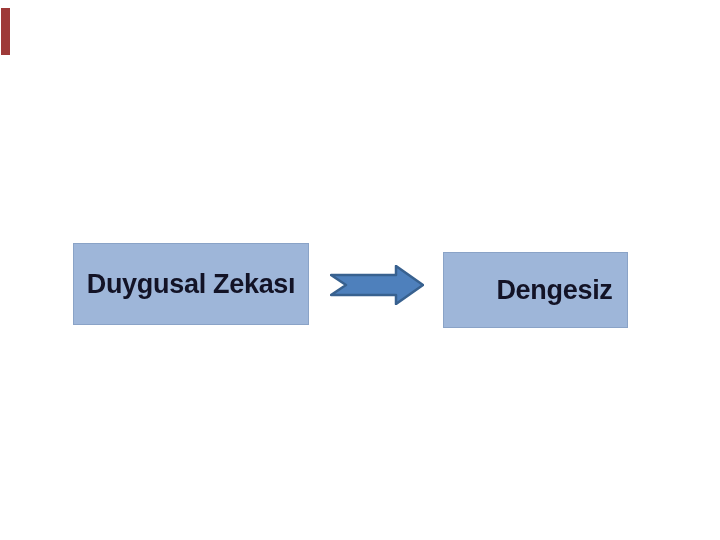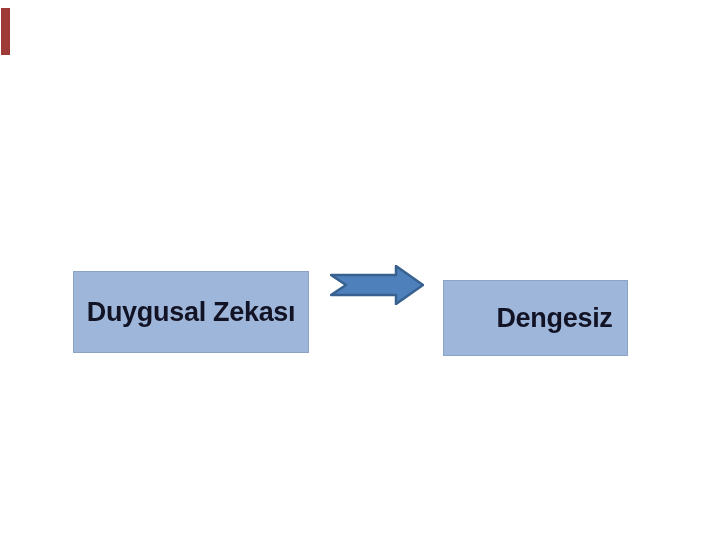--- a/index.html
+++ b/index.html
@@ -35,21 +35,20 @@
     display: flex;
     flex-direction: column;
     align-items: center;
     justify-content: center;
     text-align: center;
     color: #131326;
     font-weight: 700;
     font-size: 27px;
     line-height: 31px;
     letter-spacing: -0.3px;
-    margin-top: 28px;
   }
   .cause-box {
     left: 73px;
     top: 243px;
     width: 236px;
     height: 82px;
   }
   .effect-box {
     left: 443px;
     top: 252px;

